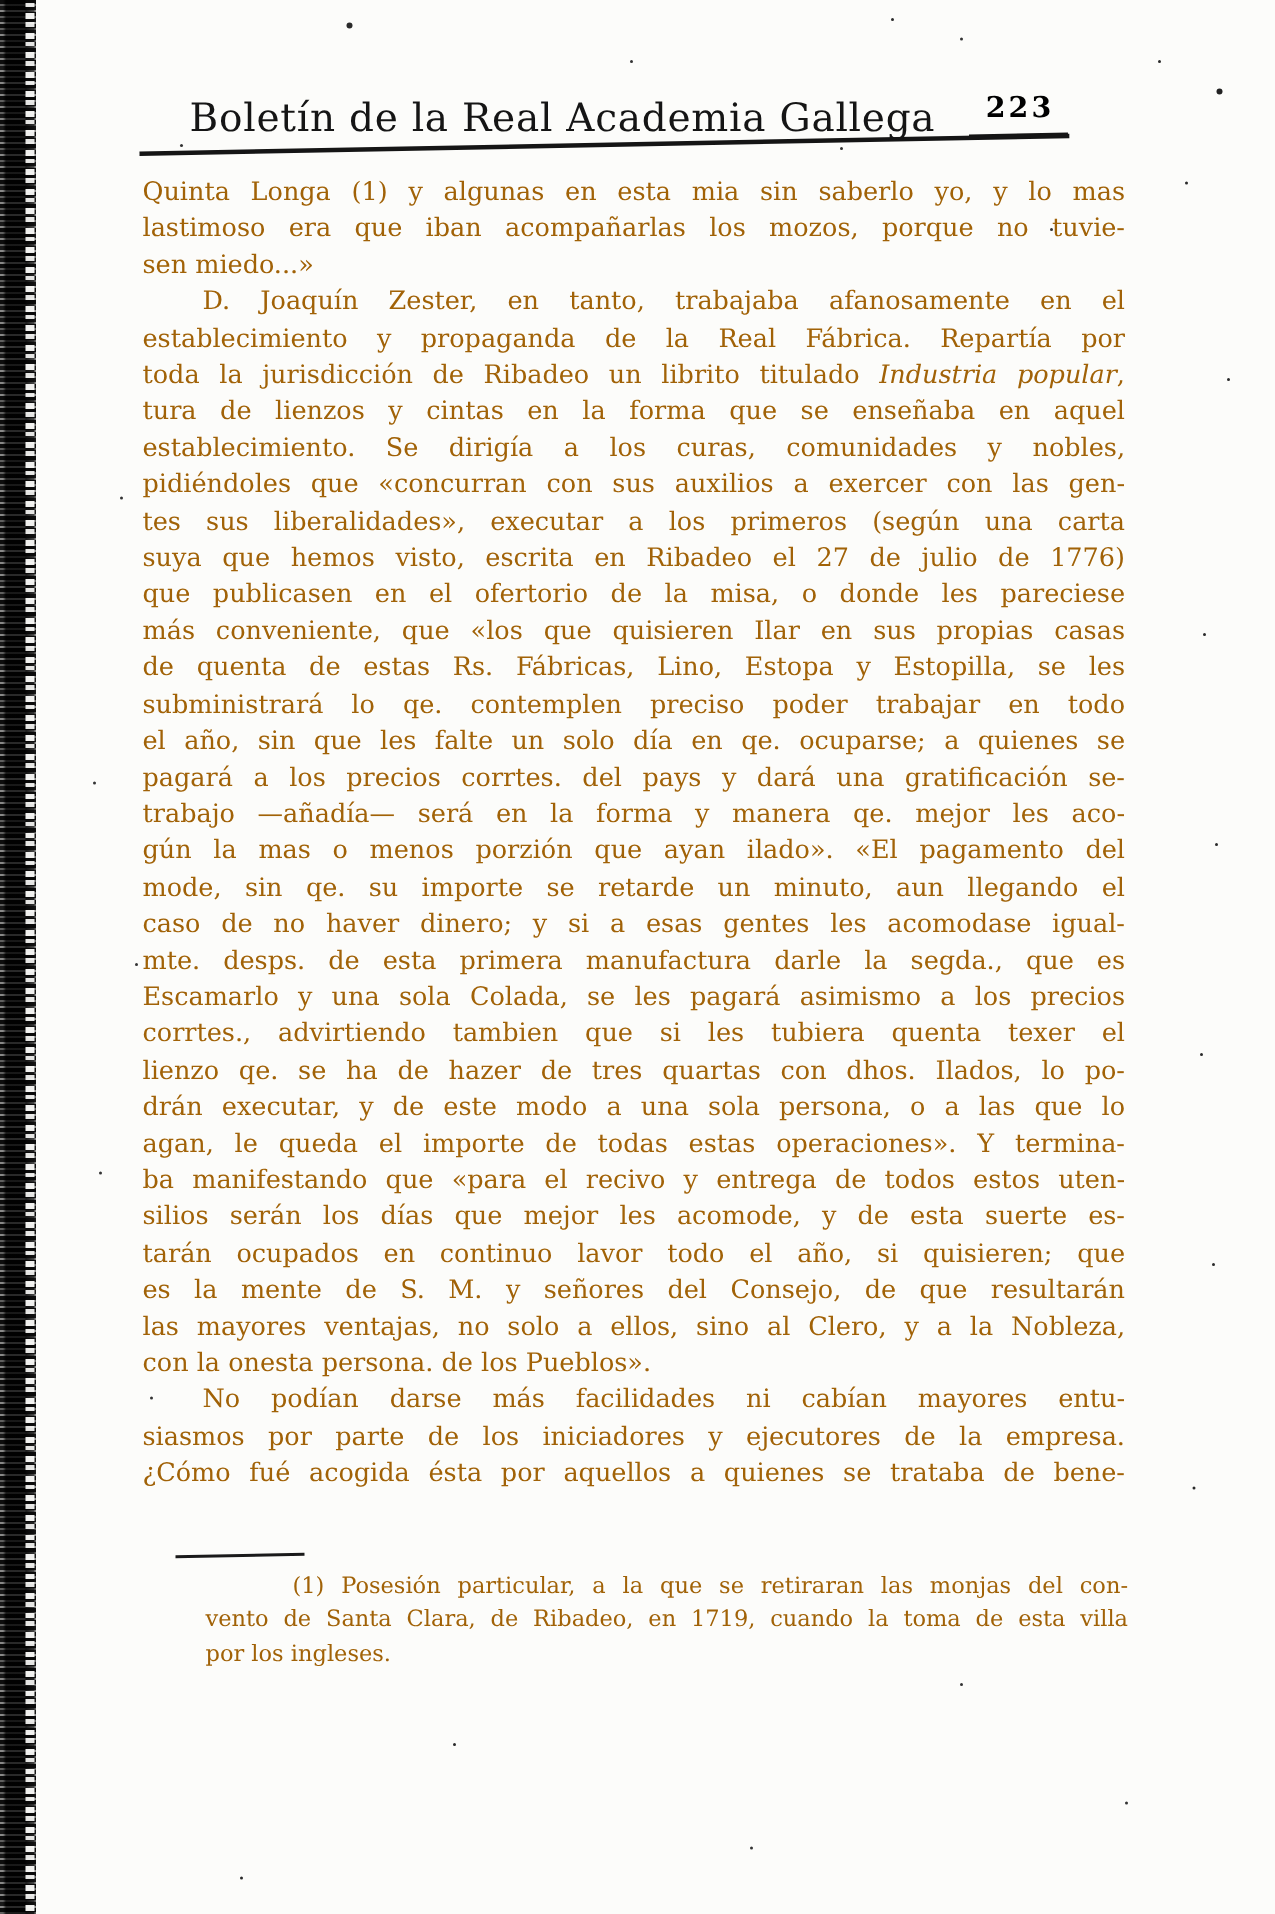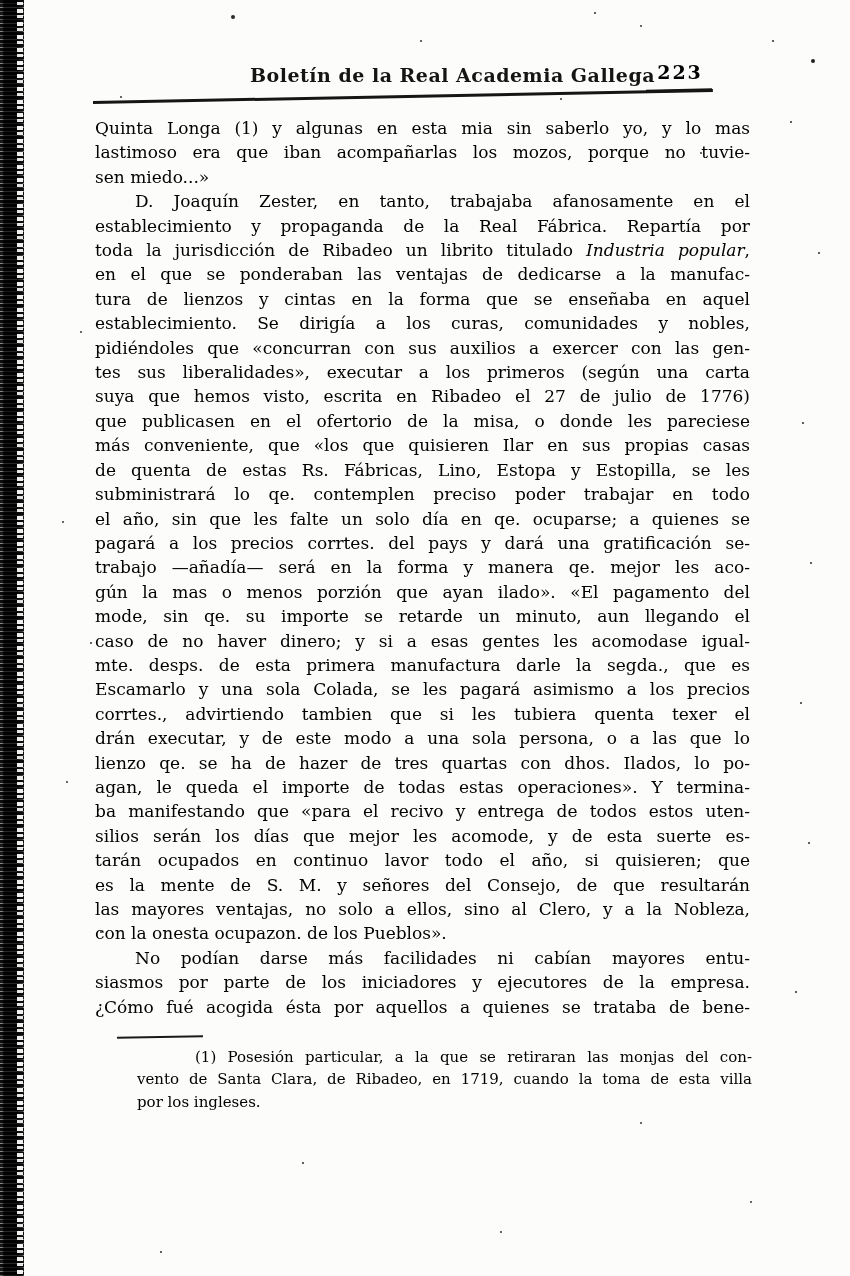--- a/index.html
+++ b/index.html
@@ -36,42 +36,42 @@
       120px 96px 0 0 #333, 790px 121px 0 0 #2a2a2a, 700px 152px 0 0 #333,
       818px 252px 0 0 #2a2a2a, 80px 331px 0 0 #333, 802px 422px 0 0 #2a2a2a,
       62px 521px 0 0 #333, 810px 562px 0 0 #2a2a2a, 90px 642px 0 0 #333,
       800px 702px 0 0 #2a2a2a, 66px 781px 0 0 #333, 808px 842px 0 0 #2a2a2a,
       100px 931px 0 0 #333, 795px 991px 0 0 #2a2a2a, 640px 1122px 0 0 #333,
       302px 1162px 0 0 #2a2a2a, 500px 1231px 0 0 #333, 160px 1251px 0 0 #2a2a2a,
       750px 1201px 0 0 #333, 560px 98px 0 0 #333;
   }
   .hdr-title{
     position:absolute;left:95px;top:64px;width:560px;
-    text-align:right;font-weight:bold;font-size:19px;letter-spacing:.5px;
+    text-align:center;font-weight:normal;font-size:26px;letter-spacing:.5px;
     white-space:nowrap;color:#151515;
   }
   .hdr-pageno{
     position:absolute;left:648px;top:61px;width:64px;
     text-align:center;font-weight:bold;font-size:19px;letter-spacing:2px;color:#000000;
   }
   .rule-short{
     position:absolute;left:646px;top:89px;width:66px;height:3px;
     background:#161616;transform:rotate(-1.2deg);
   }
   .rule-long{
     position:absolute;left:93px;top:101px;width:620px;height:3px;
     background:#151515;transform:rotate(-1.1deg);transform-origin:left center;
   }
   .body{
     position:absolute;left:95px;top:116px;width:655px;
     font-size:17px;
   }
   .line{
     height:24.42px;line-height:24.42px;white-space:nowrap;
-    text-align:justify;text-align-last:justify;color:#000000;
+    text-align:justify;text-align-last:justify;color:#a16207;
   }
   .line.last{text-align-last:left;}
   .line.indent{padding-left:40px;}
   .line em{font-style:italic;}
   .fn-rule{
     position:absolute;left:117px;top:1036px;width:86px;height:2px;
     background:#1a1a1a;transform:rotate(-1deg);
   }
   .footnote{
     position:absolute;left:90px;top:1046px;width:662px;font-size:15px;
@@ -95,48 +95,47 @@
 
     <div class="line">Quinta Longa (1) y algunas en esta mia sin saberlo yo, y lo mas</div>
     <div class="line">lastimoso era que iban acompañarlas los mozos, porque no tuvie-</div>
     <div class="line last">sen miedo...»</div>
 
     <div class="line indent">D. Joaquín Zester, en tanto, trabajaba afanosamente en el</div>
     <div class="line">establecimiento y propaganda de la Real Fábrica. Repartía por</div>
     <div class="line">
       <span>toda la jurisdicción de Ribadeo un librito titulado </span><em>Industria popular</em><span>,</span>
     </div>
-    <div class="line">en el que se ponderaban las ventajas de dedicarse a la manufac-</div>
     <div class="line">tura de lienzos y cintas en la forma que se enseñaba en aquel</div>
     <div class="line">establecimiento. Se dirigía a los curas, comunidades y nobles,</div>
     <div class="line">pidiéndoles que «concurran con sus auxilios a exercer con las gen-</div>
     <div class="line">tes sus liberalidades», executar a los primeros (según una carta</div>
     <div class="line">suya que hemos visto, escrita en Ribadeo el 27 de julio de 1776)</div>
     <div class="line">que publicasen en el ofertorio de la misa, o donde les pareciese</div>
     <div class="line">más conveniente, que «los que quisieren Ilar en sus propias casas</div>
     <div class="line">de quenta de estas Rs. Fábricas, Lino, Estopa y Estopilla, se les</div>
     <div class="line">subministrará lo qe. contemplen preciso poder trabajar en todo</div>
     <div class="line">el año, sin que les falte un solo día en qe. ocuparse; a quienes se</div>
     <div class="line">pagará a los precios corrtes. del pays y dará una gratificación se-</div>
     <div class="line">trabajo —añadía— será en la forma y manera qe. mejor les aco-</div>
     <div class="line">gún la mas o menos porzión que ayan ilado». «El pagamento del</div>
     <div class="line">mode, sin qe. su importe se retarde un minuto, aun llegando el</div>
     <div class="line">caso de no haver dinero; y si a esas gentes les acomodase igual-</div>
     <div class="line">mte. desps. de esta primera manufactura darle la segda., que es</div>
     <div class="line">Escamarlo y una sola Colada, se les pagará asimismo a los precios</div>
     <div class="line">corrtes., advirtiendo tambien que si les tubiera quenta texer el</div>
+    <div class="line">lienzo qe. se ha de hazer de tres quartas con dhos. Ilados, lo po-</div>
     <div class="line">drán executar, y de este modo a una sola persona, o a las que lo</div>
-    <div class="line">lienzo qe. se ha de hazer de tres quartas con dhos. Ilados, lo po-</div>
     <div class="line">agan, le queda el importe de todas estas operaciones». Y termina-</div>
     <div class="line">ba manifestando que «para el recivo y entrega de todos estos uten-</div>
     <div class="line">silios serán los días que mejor les acomode, y de esta suerte es-</div>
     <div class="line">tarán ocupados en continuo lavor todo el año, si quisieren; que</div>
     <div class="line">es la mente de S. M. y señores del Consejo, de que resultarán</div>
     <div class="line">las mayores ventajas, no solo a ellos, sino al Clero, y a la Nobleza,</div>
-    <div class="line last">con la onesta ocupazon. de los Pueblos».</div>
+    <div class="line last">con la onesta persona. de los Pueblos».</div>
 
     <div class="line indent">No podían darse más facilidades ni cabían mayores entu-</div>
     <div class="line">siasmos por parte de los iniciadores y ejecutores de la empresa.</div>
     <div class="line">¿Cómo fué acogida ésta por aquellos a quienes se trataba de bene-</div>
   </div>
 
   <div class="fn-rule"></div>
 
   <div class="footnote">
     <div class="line indent">(1) Posesión particular, a la que se retiraran las monjas del con-</div>

